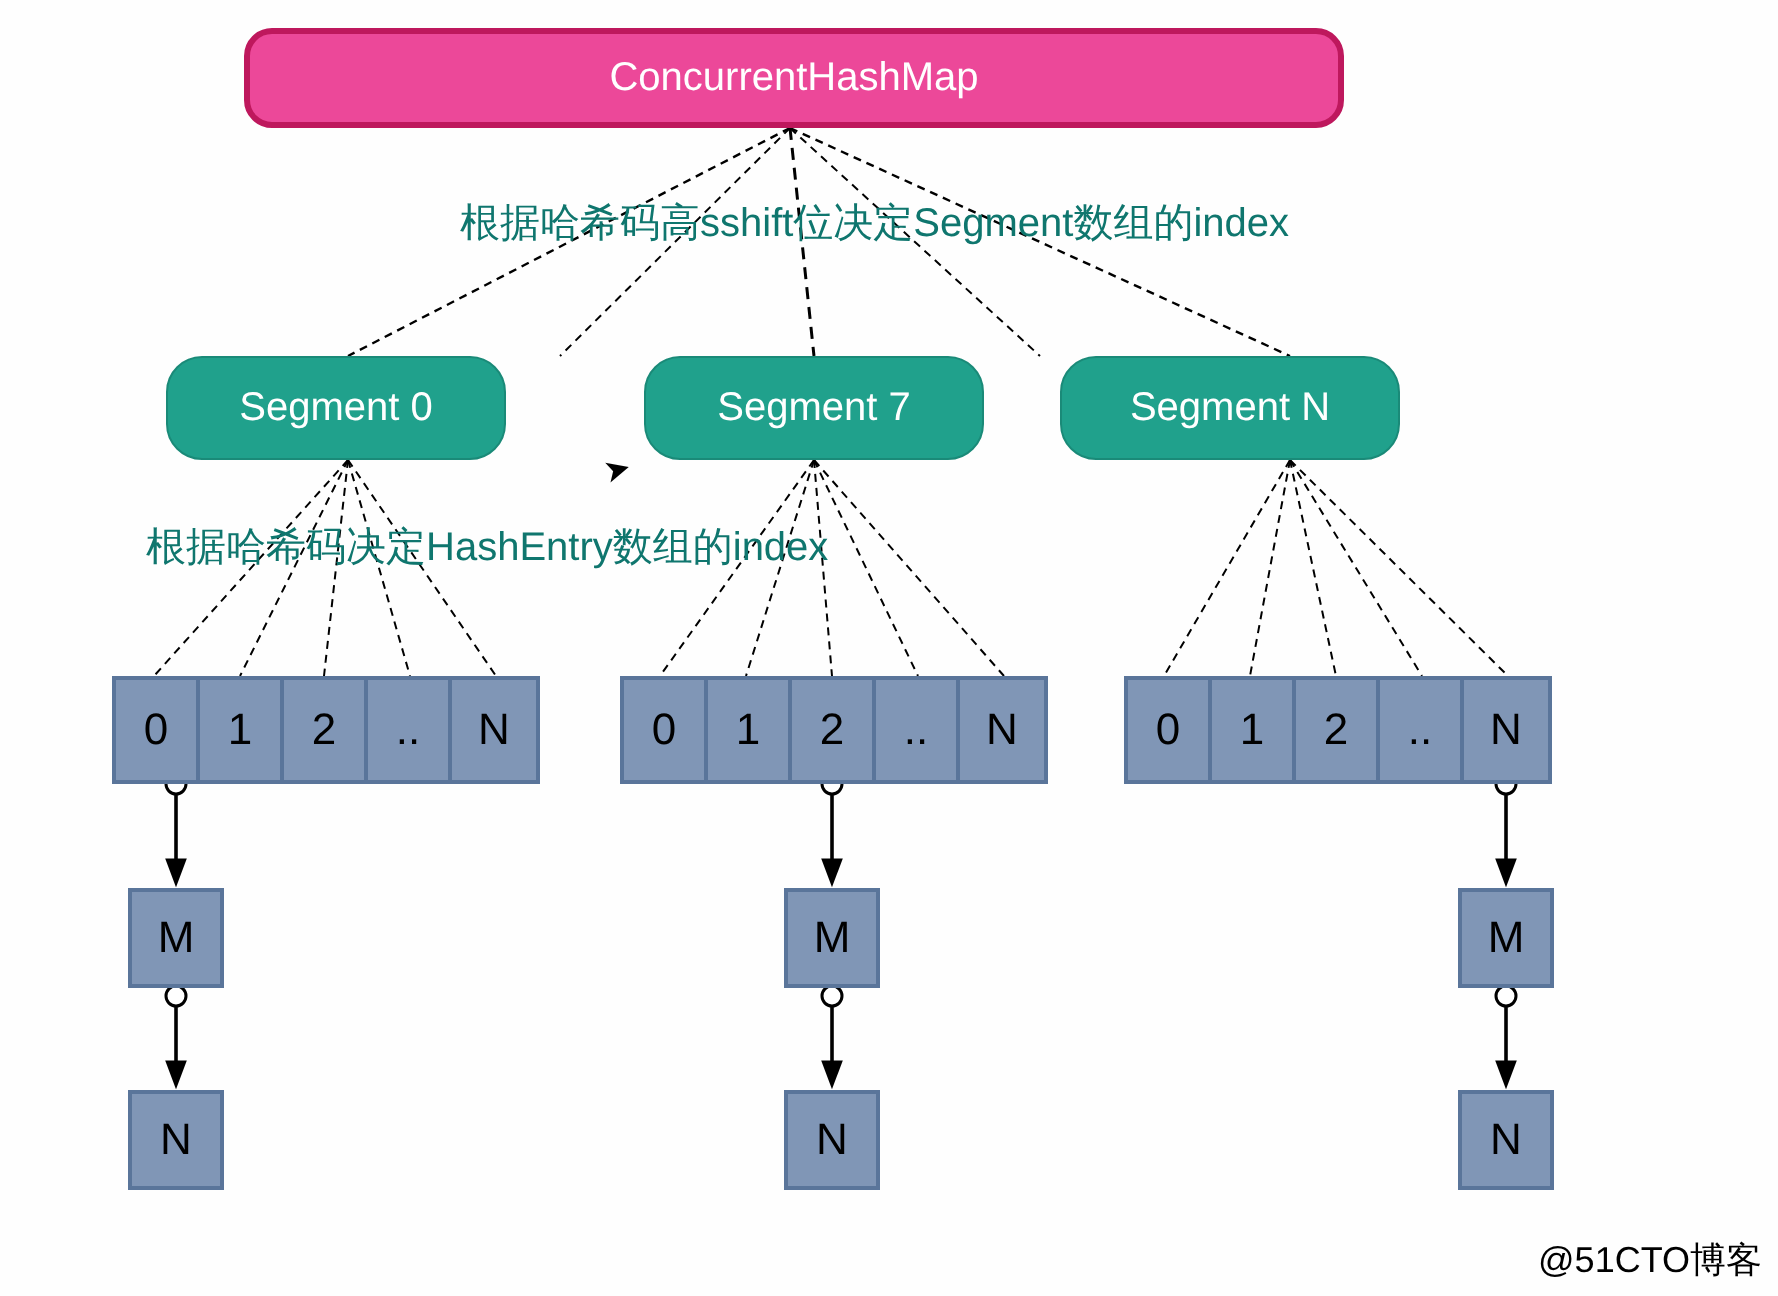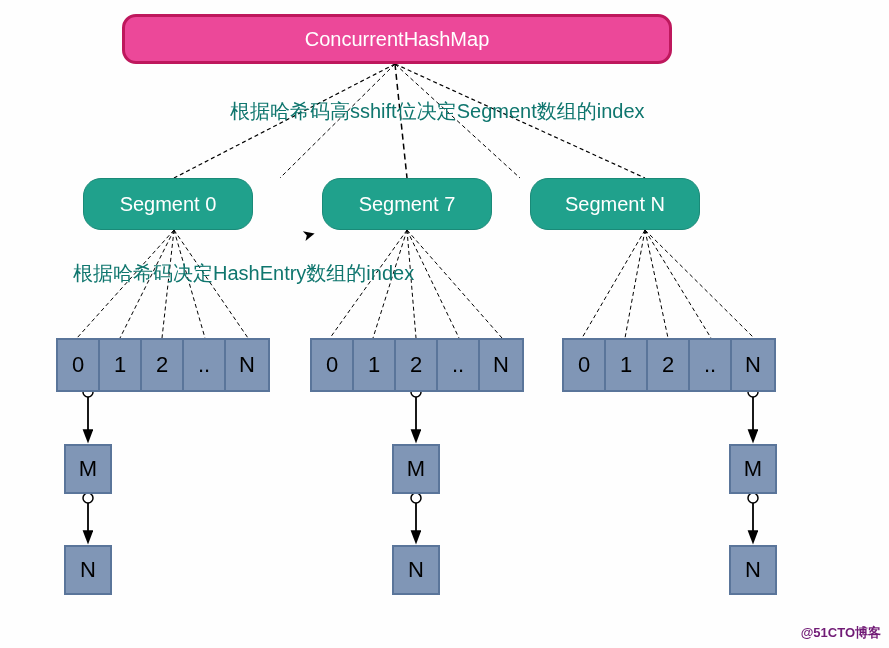--- a/index.html
+++ b/index.html
@@ -99,23 +99,22 @@
       left: 302px;
       top: 225px;
       font-size: 16px;
       color: #000;
       transform: rotate(-15deg);
     }
     .watermark {
       position: absolute;
       right: 8px;
       bottom: 6px;
-      color: #701a75;
-      font-size: 13px;
-      font-weight: bold;
+      color: #000000;
+      font-size: 18px;
     }
   </style>
 </head>
 <body>
 
 <svg class="lines">
   <defs>
     <marker id="arrow" markerWidth="10" markerHeight="10" refX="6" refY="3" orient="auto">
       <path d="M0,0 L0,6 L8,3 z" fill="#000"></path>
     </marker>

